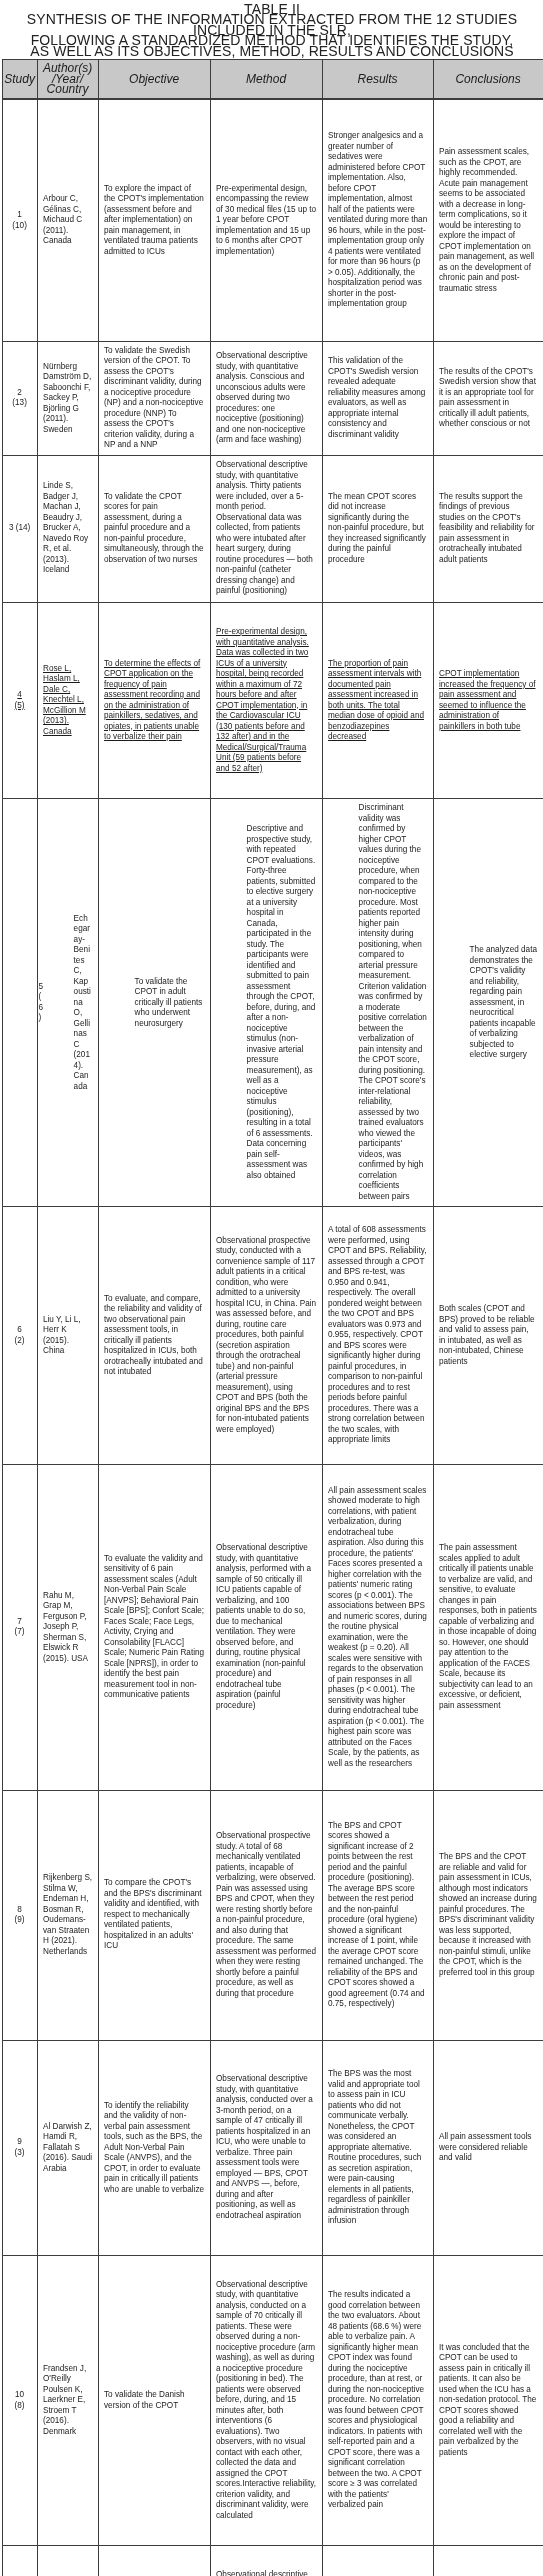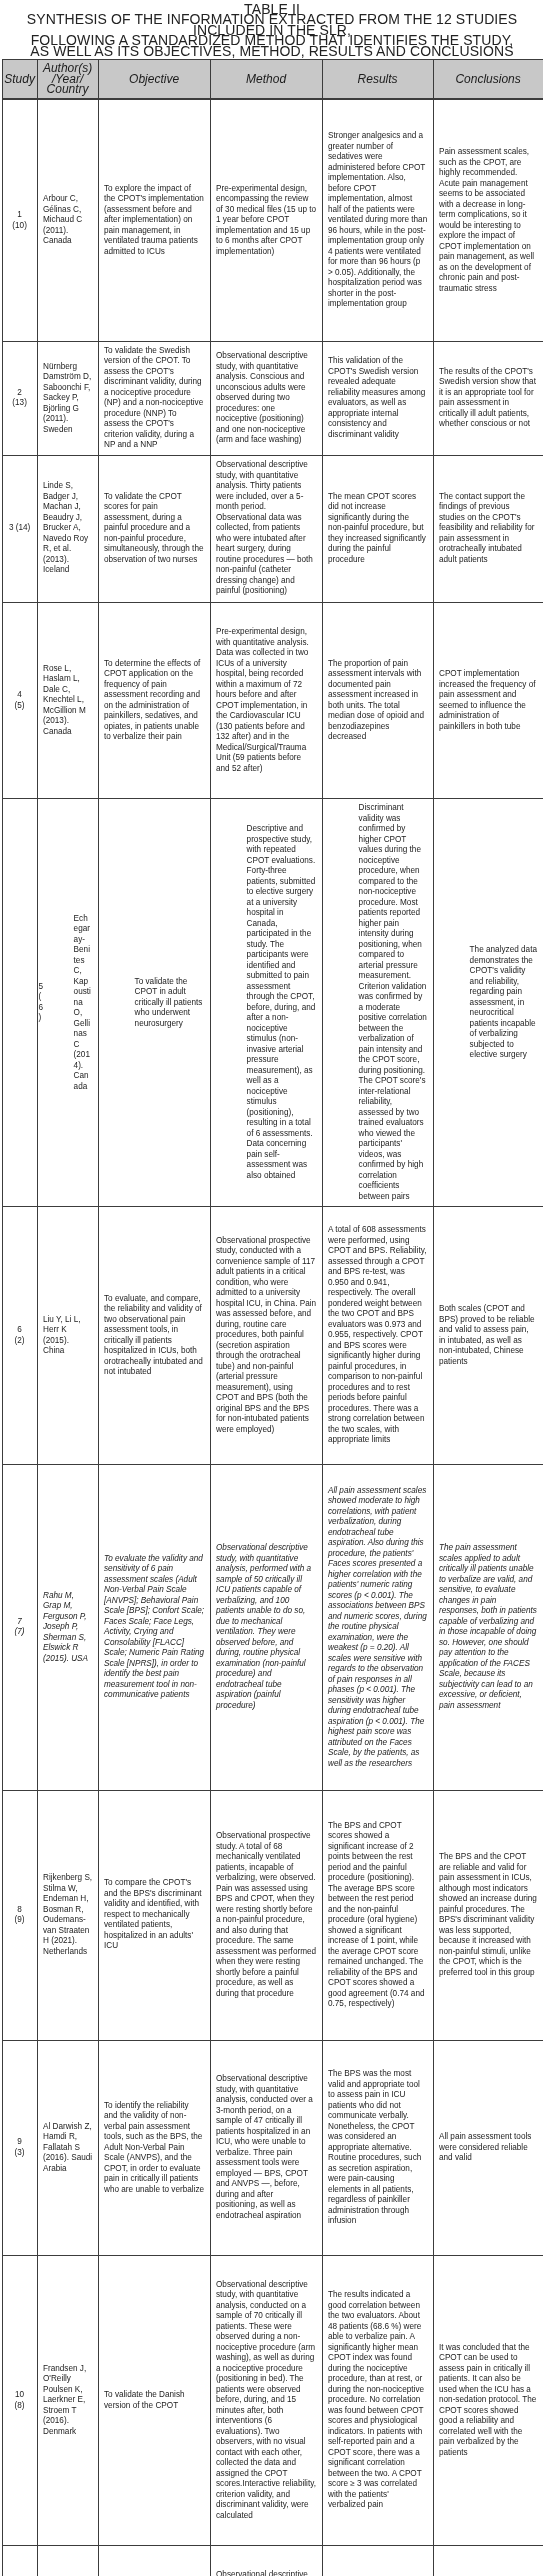--- a/index.html
+++ b/index.html
@@ -50,24 +50,24 @@
     font-size:8.2px;
     line-height:10.5px;
     vertical-align:middle;
     text-align:left;
   }
   td.c-study { text-align:center; padding:3.9px 1.6px; }
   
   tr.r0  td { height:233px; }
   tr.r1  td { height:75px;  }
   tr.r2  td { height:138px; }
-  tr.r3  td { height:188px; }
+  tr.r3  td { height:188px;text-decoration:underline; }
   tr.r4  td { height:325px;padding-left:36px; }
   tr.r5  td { height:249px; }
-  tr.r6  td { height:317px;font-style:italic; }
+  tr.r6  td { height:317px; }
   tr.r7  td { height:241px; }
   tr.r8  td { height:207px; }
   tr.r9  td { height:281px; }
   tr.r10 td { height:176px; }
 </style>
 </head>
 <body>
 
 <div class="title-block">
   <div>TABLE II</div>
@@ -115,21 +115,21 @@
       <td>Observational descriptive study, with quantitative analysis. Conscious and unconscious adults were observed during two procedures: one nociceptive (positioning) and one non-nociceptive (arm and face washing)</td>
       <td>This validation of the CPOT's Swedish version revealed adequate reliability measures among evaluators, as well as appropriate internal consistency and discriminant validity</td>
       <td>The results of the CPOT's Swedish version show that it is an appropriate tool for pain assessment in critically ill adult patients, whether conscious or not</td>
     </tr>
     <tr class="r2">
       <td class="c-study">3 (14)</td>
       <td>Linde S, Badger J, Machan J, Beaudry J, Brucker A, Navedo Roy R, et al. (2013). Iceland</td>
       <td>To validate the CPOT scores for pain assessment, during a painful procedure and a non-painful procedure, simultaneously, through the observation of two nurses</td>
       <td>Observational descriptive study, with quantitative analysis. Thirty patients were included, over a 5-month period. Observational data was collected, from patients who were intubated after heart surgery, during routine procedures — both non-painful (catheter dressing change) and painful (positioning)</td>
       <td>The mean CPOT scores did not increase significantly during the non-painful procedure, but they increased significantly during the painful procedure</td>
-      <td>The contact support the findings of previous studies on the CPOT's feasibility and reliability for pain assessment in orotracheally intubated adult patients</td>
+      <td>The results support the findings of previous studies on the CPOT's feasibility and reliability for pain assessment in orotracheally intubated adult patients</td>
     </tr>
     <tr class="r3">
       <td class="c-study">4
 (5)</td>
       <td>Rose L, Haslam L, Dale C, Knechtel L, McGillion M (2013). Canada</td>
       <td>To determine the effects of CPOT application on the frequency of pain assessment recording and on the administration of painkillers, sedatives, and opiates, in patients unable to verbalize their pain</td>
       <td>Pre-experimental design, with quantitative analysis. Data was collected in two ICUs of a university hospital, being recorded within a maximum of 72 hours before and after CPOT implementation, in the Cardiovascular ICU (130 patients before and 132 after) and in the Medical/Surgical/Trauma Unit (59 patients before and 52 after)</td>
       <td>The proportion of pain assessment intervals with documented pain assessment increased in both units. The total median dose of opioid and benzodiazepines decreased</td>
       <td>CPOT implementation increased the frequency of pain assessment and seemed to influence the administration of painkillers in both tube</td>
     </tr>

